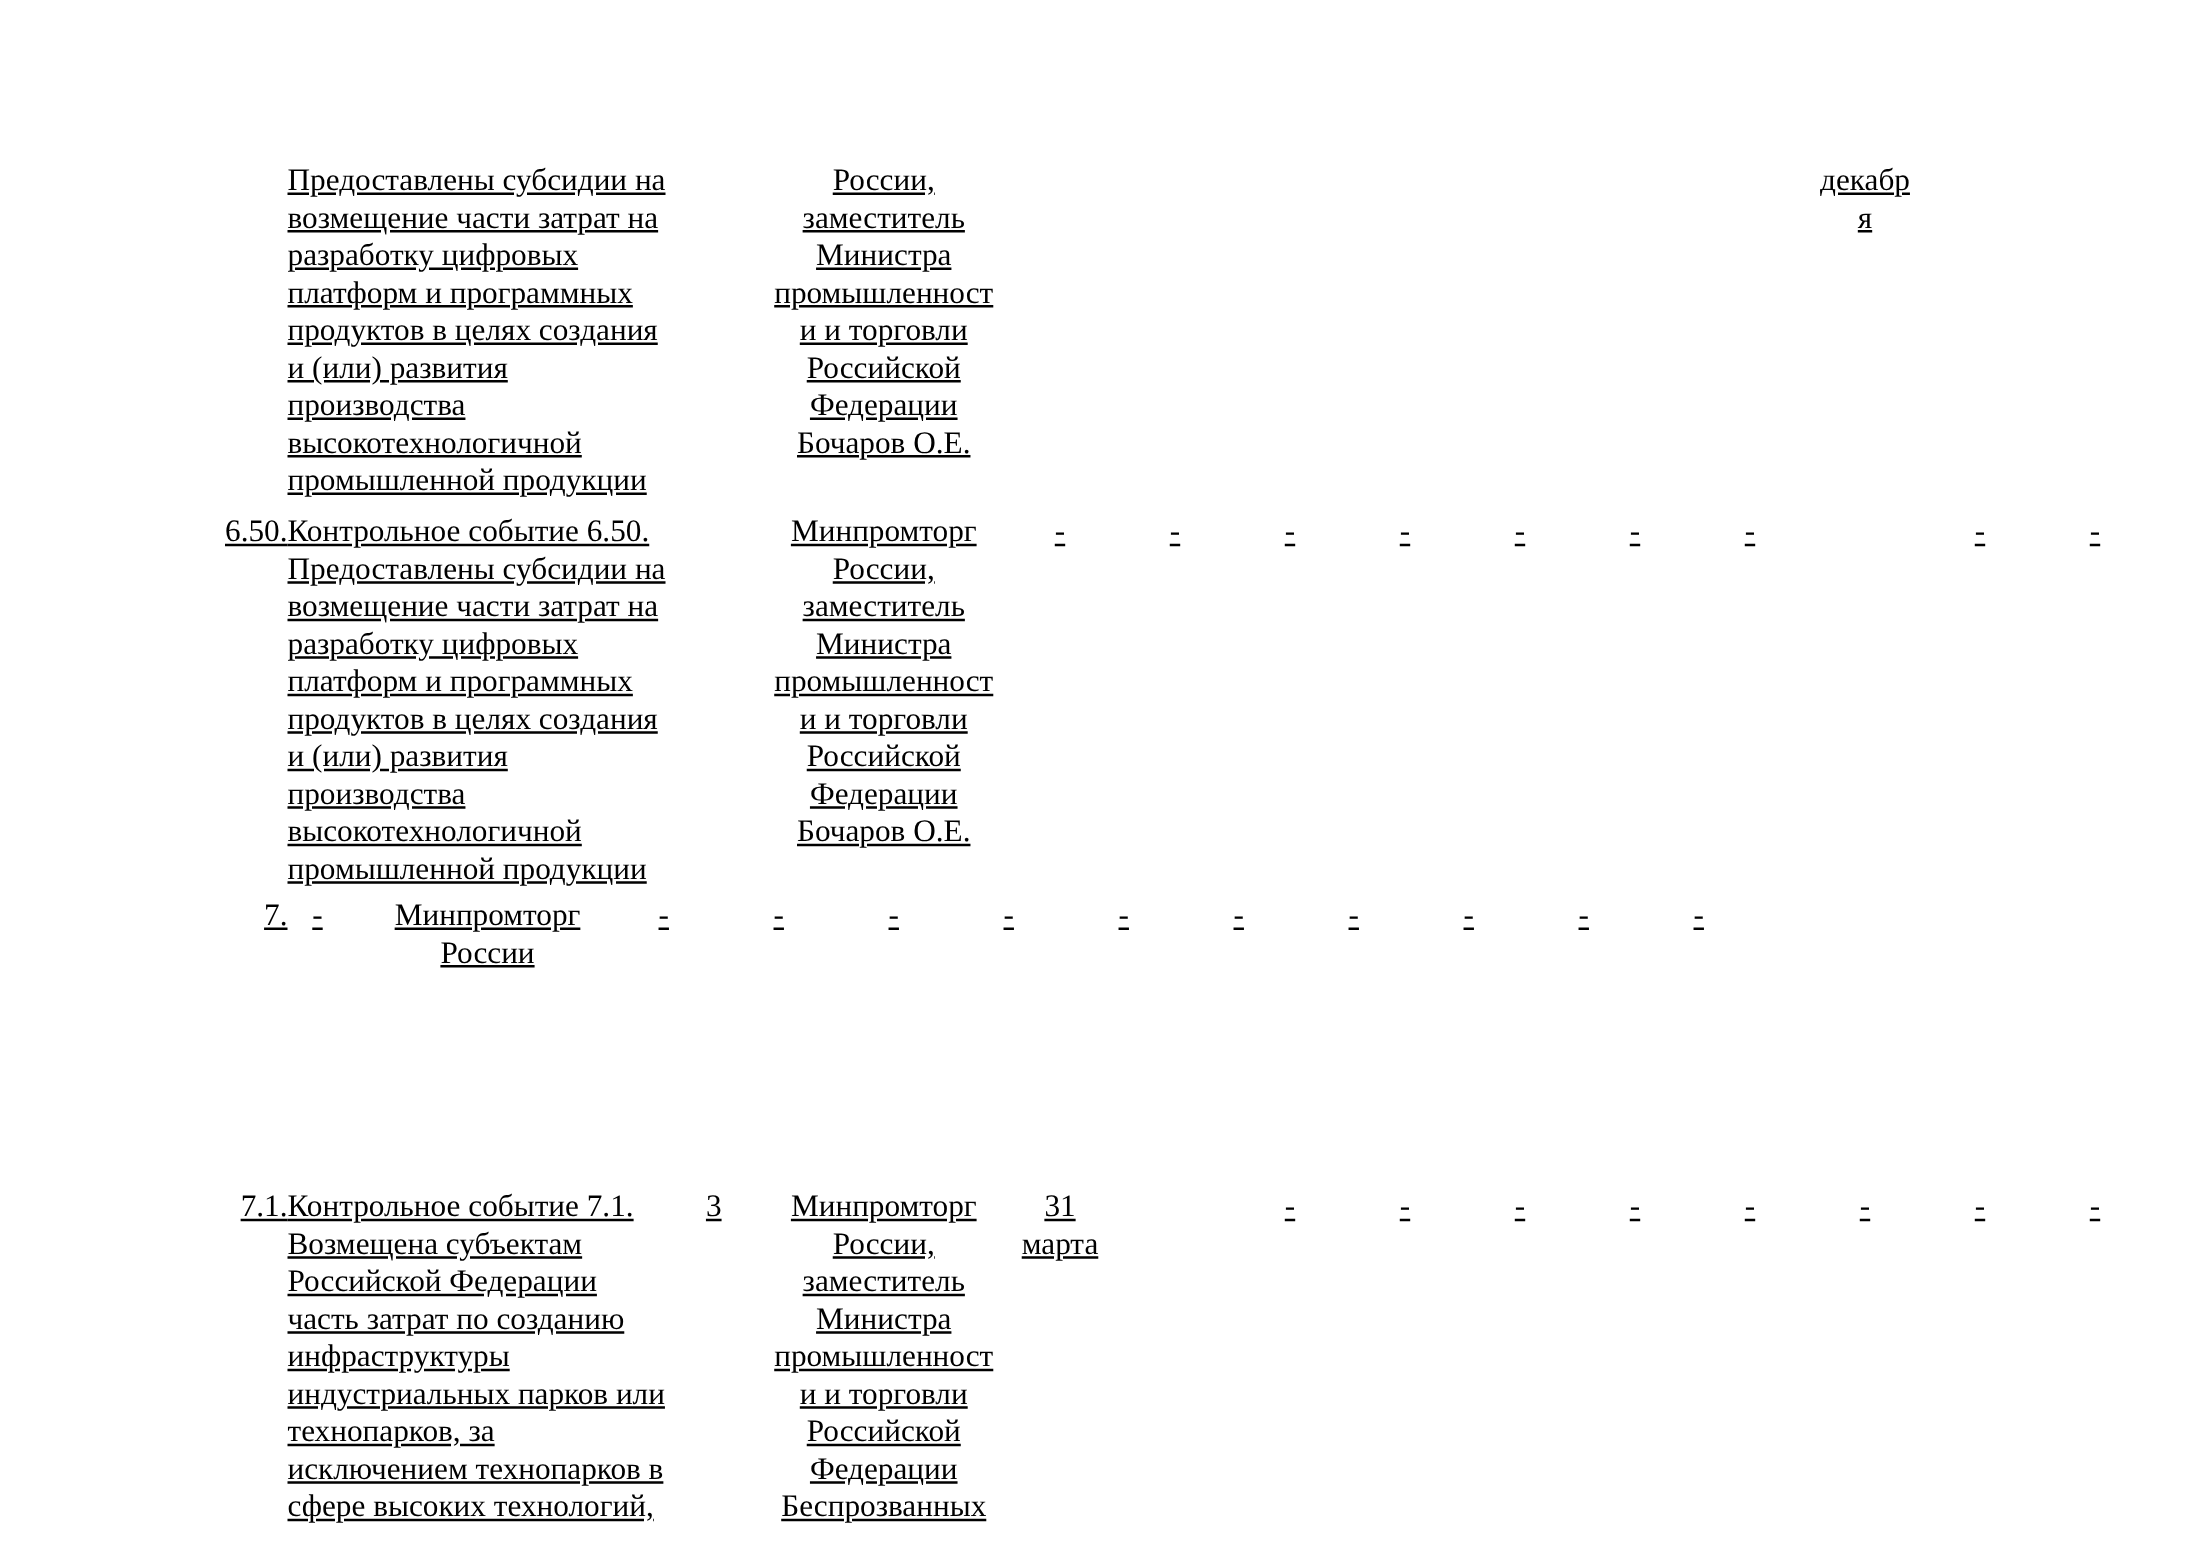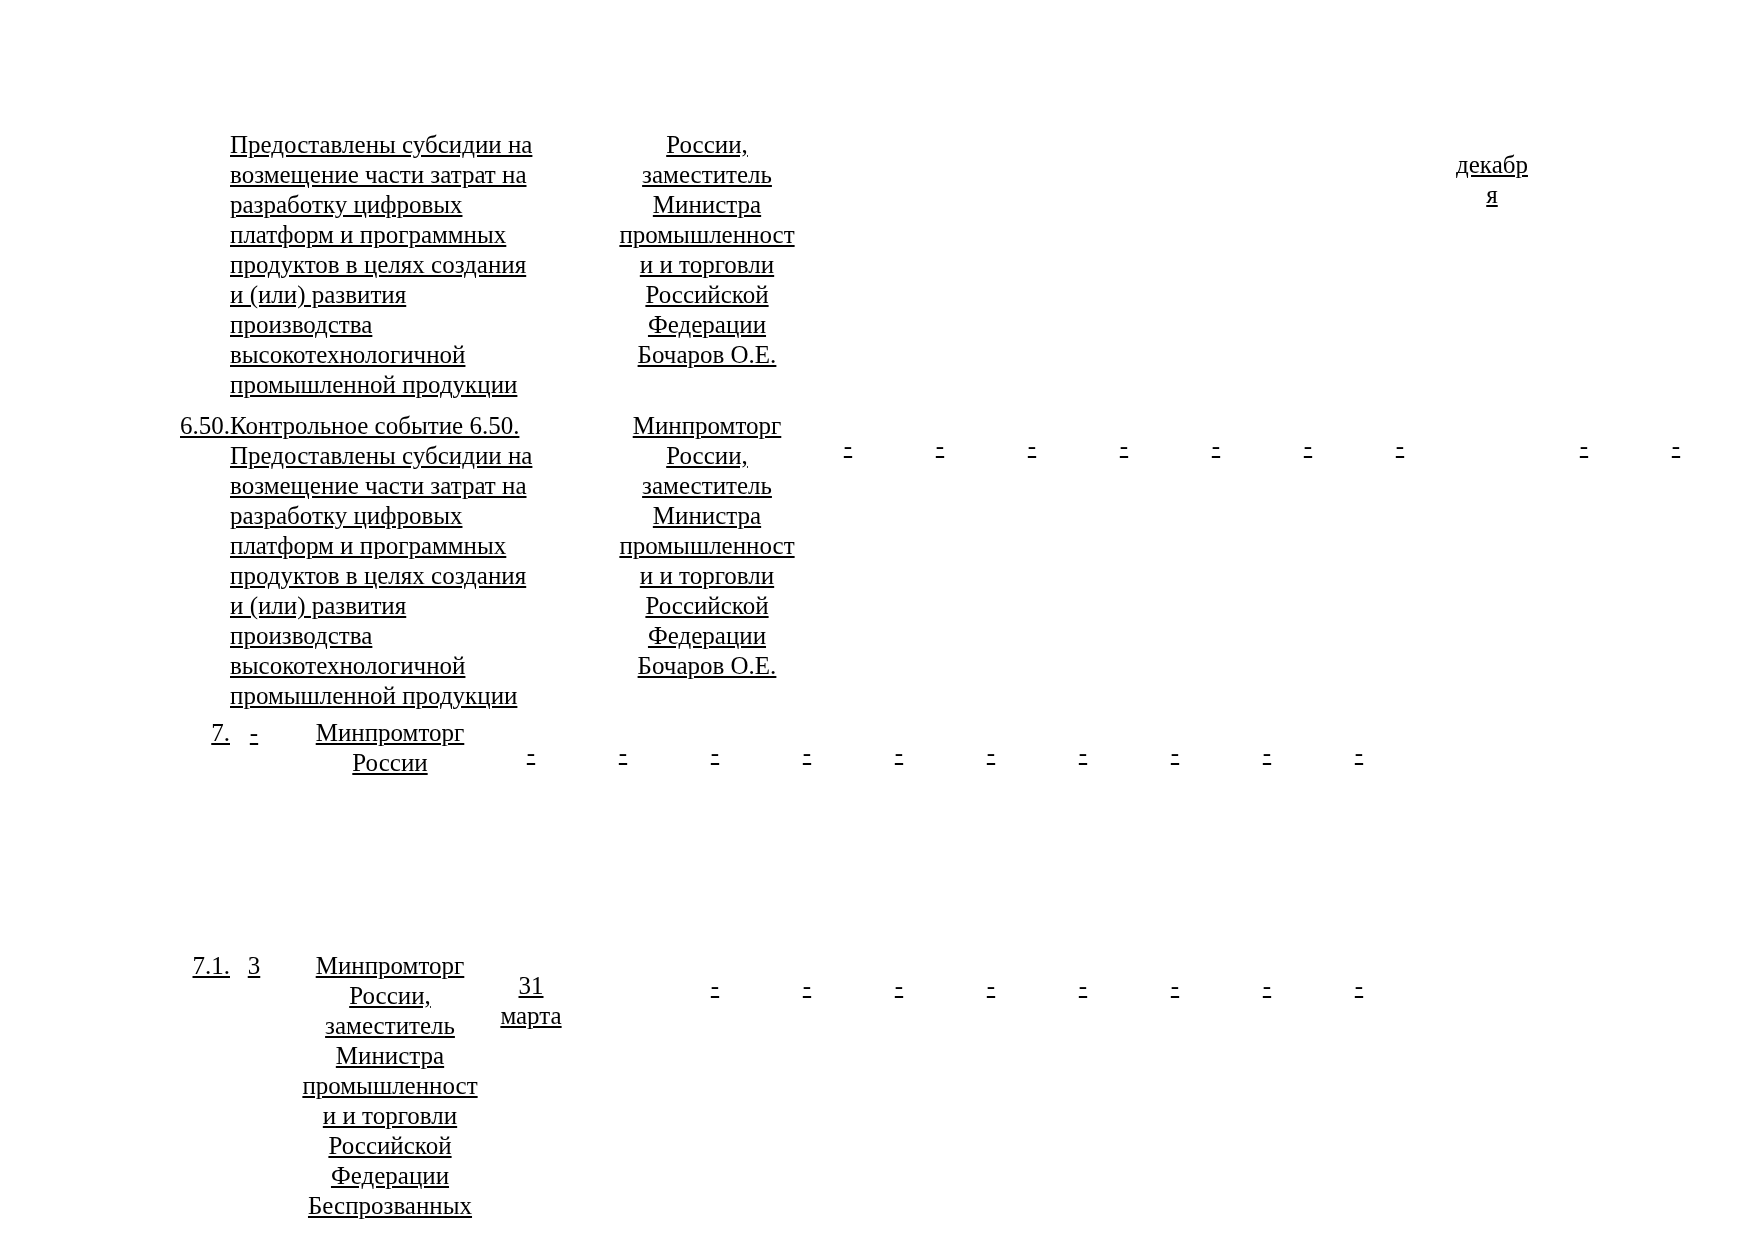--- a/index.html
+++ b/index.html
@@ -26,21 +26,21 @@
   }
   .row-0 { top: 130px; }
   .row-1 { top: 411px; }
   .row-2 { top: 718px; }
   .row-3 { top: 951px; }
   .cell { white-space: pre-line; flex: 0 0 auto; box-sizing: border-box; text-decoration: underline; }
   .c-num    { width: 90px;  margin-left: 140px; text-align: right; }
   .c-name   { width: 317px; text-align: left; }
   .c-status { width: 48px;  text-align: center; }
   .c-resp   { width: 207px; padding-left: 17px; text-align: center; }
-  .c-p      { width: 92px;  text-align: center; margin-top: 20px; }
+  .c-p      { width: 92px;  text-align: center; }
 </style>
 </head>
 <body>
 
 <div class="page">
 
   <div class="row row-0">
     <div class="cell c-num"></div>
     <div class="cell c-name">Предоставлены субсидии на
 возмещение части затрат на
@@ -119,20 +119,29 @@
     <div class="cell c-p">-</div>
     <div class="cell c-p">-</div>
     <div class="cell c-p">-</div>
     <div class="cell c-p">-</div>
     <div class="cell c-p">-</div>
     <div class="cell c-p">-</div>
   </div>
 
   <div class="row row-3">
     <div class="cell c-num">7.1.</div>
+    <div class="cell c-name">Контрольное событие 7.1.
+Возмещена субъектам
+Российской Федерации
+часть затрат по созданию
+инфраструктуры
+индустриальных парков или
+технопарков, за
+исключением технопарков в
+сфере высоких технологий,</div>
     <div class="cell c-status">3</div>
     <div class="cell c-resp">Минпромторг
 России,
 заместитель
 Министра
 промышленност
 и и торговли
 Российской
 Федерации
 Беспрозванных</div>

